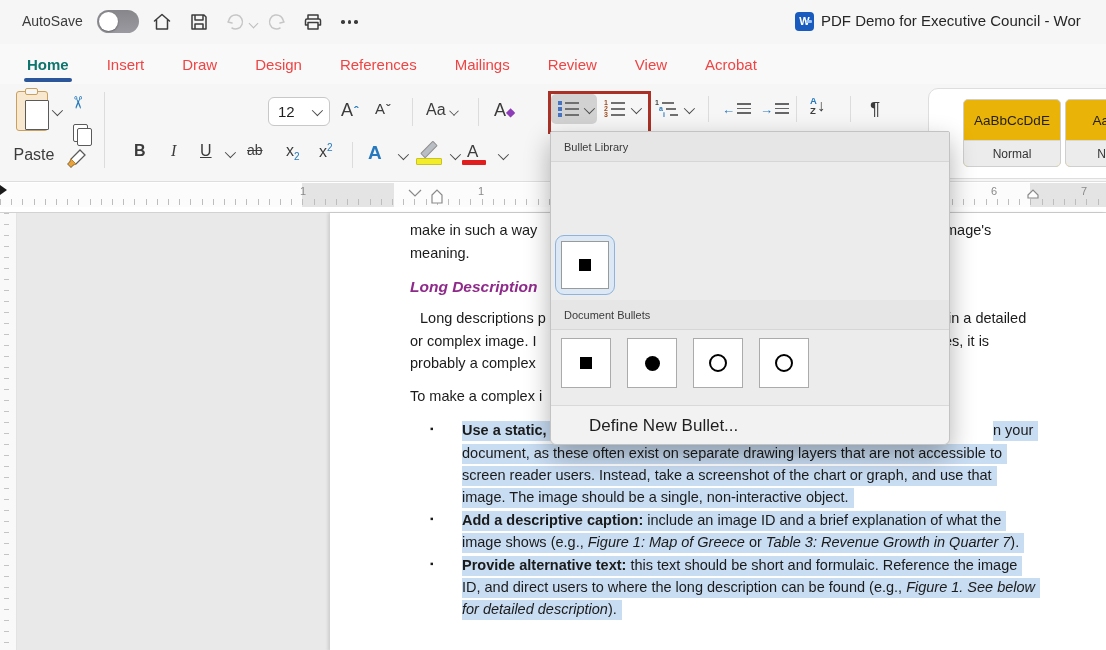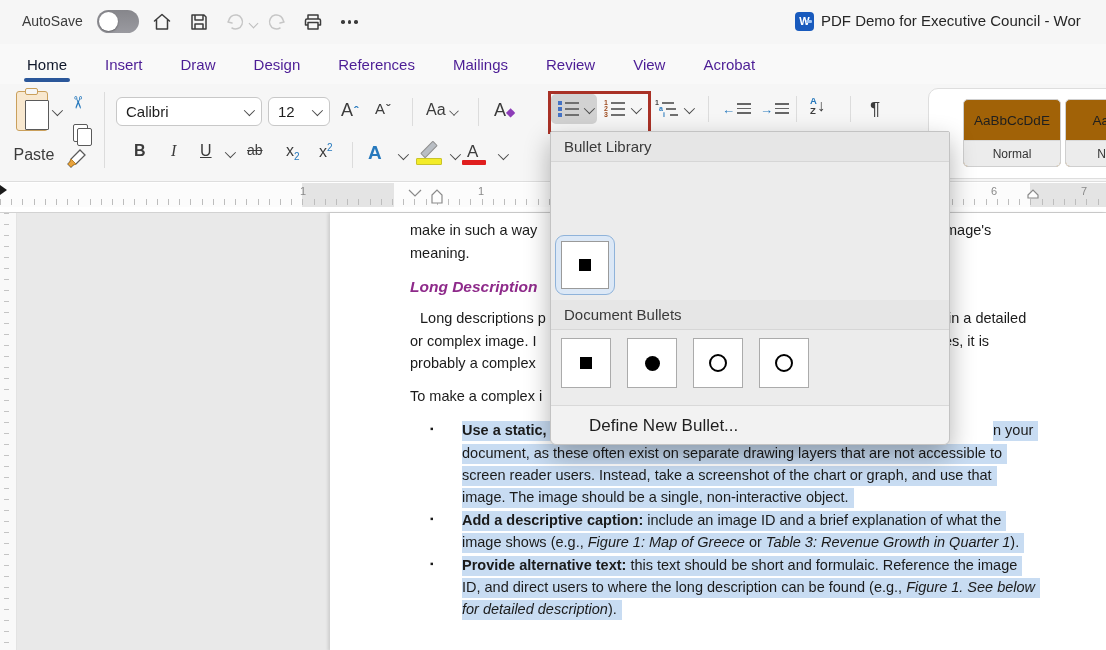--- a/index.html
+++ b/index.html
@@ -19,22 +19,22 @@
   .mini-chv{position:absolute;width:6px;height:6px;border-right:1.4px solid #bdbdbd;border-bottom:1.4px solid #bdbdbd;transform:rotate(45deg);}
   .dots{position:absolute;left:341px;top:20px;display:flex;gap:3px;}
   .dots i{width:3.5px;height:3.5px;border-radius:50%;background:#3c3c3c;}
   .wordicon{position:absolute;left:795px;top:12px;width:19px;height:19px;border-radius:4px;background:#185abd;
             color:#fff;font-size:11px;font-weight:bold;text-align:center;line-height:19px;}
   .wordicon::after{content:"";position:absolute;right:2px;top:8px;width:6px;height:2.5px;background:#9dc3f5;border-radius:1px;}
   .doctitle{position:absolute;left:821px;top:12px;width:285px;font-size:15px;color:#262626;white-space:nowrap;overflow:hidden;}
 
   
   .tabrow{position:absolute;left:0;top:44px;width:1106px;height:40px;background:#f9f9f9;display:flex;align-items:center;padding-left:8px;box-sizing:border-box;}
-  .tab{position:relative;font-size:15px;color:#4c1d95;padding:9px 19px;cursor:default;}
-  .tab.active{font-weight:normal;color:#0f172a;}
+  .tab{position:relative;font-size:15px;color:#ef4444;padding:9px 19px;cursor:default;}
+  .tab.active{font-weight:bold;color:#0f766e;}
   .tab.active::after{content:"";position:absolute;left:16px;right:16px;bottom:0;height:3.5px;border-radius:2px;background:#2b579a;}
 
   
   .ribbon{position:absolute;left:0;top:84px;width:1106px;height:97px;background:#f6f6f6;border-bottom:1px solid #dedede;}
   .vsep{position:absolute;top:8px;height:76px;width:1px;background:#dcdcdc;}
   .clipboard{position:absolute;left:16px;top:7px;width:30px;height:38px;border:1.5px solid #caa05c;border-radius:3px;background:#f8e8cf;}
   .clipboard::before{content:"";position:absolute;left:8px;top:-4px;width:11px;height:5px;border:1.5px solid #caa05c;border-radius:2px;background:#f6f6f6;}
   .clipboard::after{content:"";position:absolute;left:8px;top:8px;width:22px;height:28px;background:#fff;border:1.5px solid #5a5a5a;border-radius:1px;}
   .paste-lbl{position:absolute;left:6px;top:62px;width:56px;text-align:center;font-size:16px;color:#3c3c3c;}
   .scissors{position:absolute;left:70px;top:8px;font-size:17px;color:#2779bd;transform:rotate(90deg);}
@@ -52,21 +52,21 @@
   .penbody{position:absolute;width:16px;height:5px;background:#b9bec4;border:1px solid #8f8f8f;transform:rotate(-45deg);border-radius:1px;}
   .listico{position:absolute;width:24px;height:18px;}
   .listico .row{display:flex;align-items:center;height:6px;}
   .listico .sq{width:4px;height:4px;background:#4472c4;margin-right:3px;}
   .listico .ln{width:14px;height:1.8px;background:#707070;}
   .listico .dg{width:7px;font-size:7px;line-height:6px;color:#9e4b1e;font-weight:bold;}
   .listico .dgb{color:#2779bd;}
   .activebg{position:absolute;background:#d2d2d2;border-radius:5px;}
   .redbox{position:absolute;left:548px;top:91px;width:97px;height:37px;border:3px solid #a93126;z-index:30;}
   .styles-panel{position:absolute;left:928px;top:4px;width:190px;height:89px;background:#fff;border:1px solid #dedede;border-radius:10px;}
-  .chip{position:absolute;top:10px;width:96px;height:66px;background:#a16207;border:1px solid #cfcfcf;border-radius:5px;overflow:hidden;}
+  .chip{position:absolute;top:10px;width:96px;height:66px;background:#eab308;border:1px solid #cfcfcf;border-radius:5px;overflow:hidden;}
   .chip .sample{height:40px;display:flex;align-items:center;justify-content:center;font-size:13.5px;color:#1f1f1f;white-space:nowrap;}
   .chip .cname{height:26px;background:#ececec;border-top:1px solid #d9d9d9;display:flex;align-items:center;justify-content:center;font-size:12px;color:#333;}
 
   
   .ruler{position:absolute;left:0;top:183px;width:1106px;height:24px;background:#fcfcfc;}
   .ruler .margin{position:absolute;top:0;height:24px;background:#e4e4e4;}
   .ticks{position:absolute;left:0;top:16px;width:1106px;height:6px;
          background-image:repeating-linear-gradient(to right,#bdbdbd 0 1px,transparent 1px 11.2px);}
   .rnum{position:absolute;top:2px;font-size:11px;color:#8a8a8a;transform:translateX(-50%);}
   .rmark{position:absolute;}
@@ -82,21 +82,21 @@
   .hl{background:#c8dcf2;}
   .rb{font-weight:bold;}
   .ri{font-style:italic;}
   .heading{font-weight:bold;font-style:italic;color:#8e2a8a;font-size:15.5px;}
   .bullet-marker{position:absolute;left:430px;top:2px;font-size:10px;color:#1b1b1b;}
 
   
   .bmenu{position:absolute;left:550px;top:131px;width:398px;height:312px;background:#ececec;border:1px solid #c3c3c3;
          border-radius:2px 2px 6px 6px;box-shadow:0 10px 26px rgba(0,0,0,.3);z-index:40;}
   .bhdr{position:absolute;left:0;width:398px;height:30px;background:#e6e6e6;border-bottom:1px solid #d6d6d6;
-        font-size:15px;color:#3a3a3a;line-height:30px;padding-left:13px;box-sizing:border-box;}
+        font-size:11px;color:#3a3a3a;line-height:30px;padding-left:13px;box-sizing:border-box;}
   .tilerow{position:absolute;display:flex;gap:16px;}
   .tile{width:50px;height:50px;background:#fff;border:1px solid #ababab;display:flex;align-items:center;justify-content:center;box-sizing:border-box;}
   .tile-none{font-size:12.5px;color:#222;}
   .sh-dot{width:15px;height:15px;border-radius:50%;}
   .sh-circle{width:14px;height:14px;border-radius:50%;border:2.5px solid #000;background:#fff;box-sizing:content-box;}
   .sh-square{width:12px;height:12px;background:#000;}
   .selwrap{position:absolute;left:4px;top:103px;width:60px;height:60px;background:#dce8f6;border:1.5px solid #8fb3da;border-radius:9px;display:flex;align-items:center;justify-content:center;box-sizing:border-box;}
   .definerow{position:absolute;left:0;top:273px;width:398px;height:39px;background:#f2f2f2;border-top:1px solid #d9d9d9;
              border-radius:0 0 6px 6px;font-size:17px;color:#1f1f1f;line-height:39px;padding-left:38px;box-sizing:border-box;}
 </style>
@@ -159,24 +159,20 @@
     <div class="paste-lbl">Paste</div>
     <div class="scissors">✂</div>
     <div class="copyico"></div>
     <div class="brush">
       <svg viewBox="0 0 20 20" style="width:20px;height:20px">
           <path d="M13 2 L18 7 L9 16 L6 17 L4 19 L1 16 L3 14 L4 11 Z" fill="#fff" stroke="#5a5a5a" stroke-width="1.3"></path>
           <path d="M4 11 L9 16 L6 17 L4 19 L1 16 L3 14 Z" fill="#e8a33d" stroke="#b9822c" stroke-width="1"></path>
         </svg></div>
     <div class="vsep" style="left:104px"></div>
 
-    <div class="combo" style="left:116px;top:13px;width:146px">
-      <span>Calibri</span>
-        <span class="chv"></span>
-      </div>
     <div class="combo" style="left:268px;top:13px;width:62px">
       <span>12</span>
         <span class="chv"></span>
       </div>
     <div class="rbtn" style="left:341px;top:16px"><span>A</span><span class="caret-up">ˆ</span></div>
     <div class="rbtn" style="left:375px;top:16px;font-size:15px"><span>A</span><span class="caret-dn">ˇ</span></div>
     <div class="vsep" style="left:412px;top:14px;height:28px"></div>
     <div class="rbtn" style="left:426px;top:17px;font-size:16px"><span>Aa</span> <span class="chv" style="transform:rotate(45deg) scale(.85)"></span></div>
     <div class="vsep" style="left:478px;top:14px;height:28px"></div>
     <div class="rbtn" style="left:494px;top:16px"><span>A</span><span style="color:#8d3db8;font-size:12px">◆</span></div>
@@ -324,21 +320,21 @@
           <span class="runtext hl" style="left: 462px;"><span>screen reader users. Instead, take a screenshot of the chart or graph, and use that</span></span>
         </div>
         <div class="docline" style="left: 0px; top: 275px;">
           <span class="runtext hl" style="left: 462px;"><span>image. The image should be a single, non-interactive object.</span></span>
         </div>
         <div class="docline" style="left: 0px; top: 298px;">
           <span class="bullet-marker">▪</span>
           <span class="runtext hl" style="left: 462px;"><span class="rb">Add a descriptive caption:</span><span> include an image ID and a brief explanation of what the</span></span>
         </div>
         <div class="docline" style="left: 0px; top: 320px;">
-          <span class="runtext hl" style="left: 462px;"><span>image shows (e.g., </span><span class="ri">Figure 1: Map of Greece</span><span> or </span><span class="ri">Table 3: Revenue Growth in Quarter 1</span><span>).</span></span>
+          <span class="runtext hl" style="left: 462px;"><span>image shows (e.g., </span><span class="ri">Figure 1: Map of Greece</span><span> or </span><span class="ri">Table 3: Revenue Growth in Quarter 7</span><span>).</span></span>
         </div>
         <div class="docline" style="left: 0px; top: 343px;">
           <span class="bullet-marker">▪</span>
           <span class="runtext hl" style="left: 462px;"><span class="rb">Provide alternative text:</span><span> this text should be short and formulaic. Reference the image</span></span>
         </div>
         <div class="docline" style="left: 0px; top: 365px;">
           <span class="runtext hl" style="left: 462px;"><span>ID, and direct users to where the long description can be found (e.g., </span><span class="ri">Figure 1. See below</span></span>
         </div>
         <div class="docline" style="left: 0px; top: 387px;">
           <span class="runtext hl" style="left: 462px;"><span class="ri">for detailed description</span><span>).</span></span>

